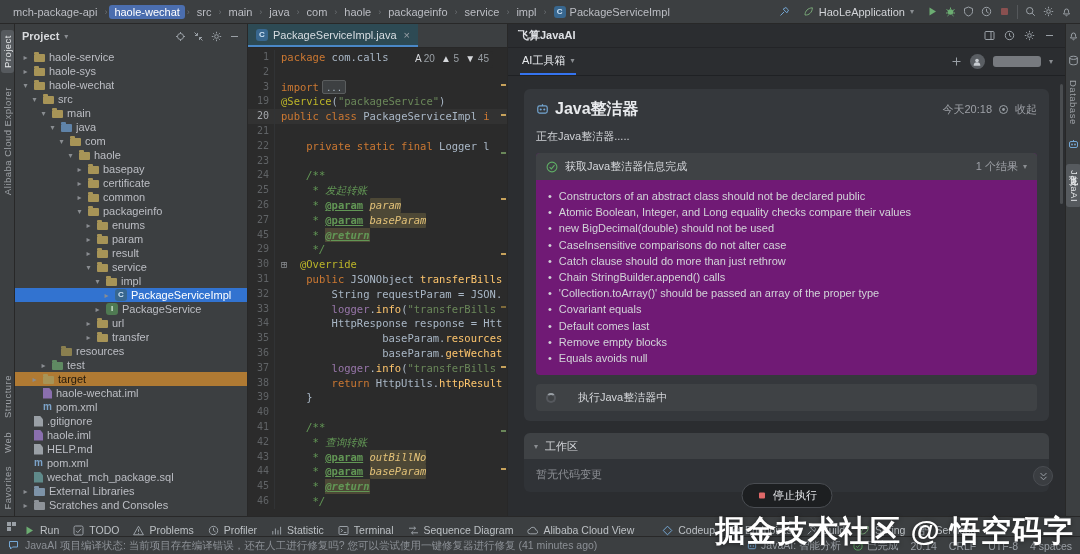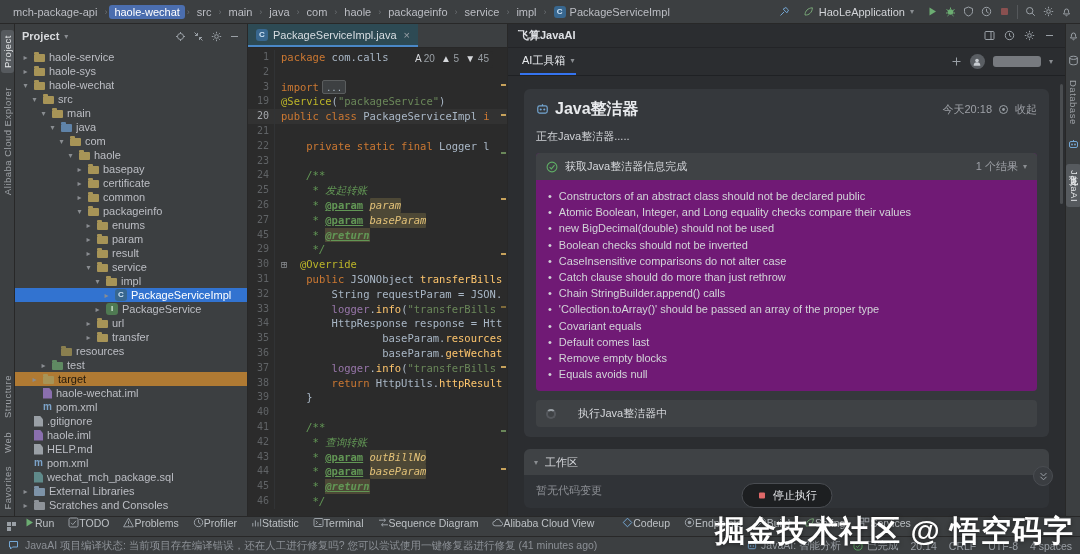--- a/index.html
+++ b/index.html
@@ -129,21 +129,21 @@
     background:#1d1f21;border:1px solid #4a4d52;color:#e8eaed;border-radius:14px;
     padding:4px 14px;font-size:11px;display:flex;align-items:center;gap:6px;cursor:pointer;z-index:4;
     font-family:"Liberation Sans",sans-serif}
   .scroll-ind{position:absolute;right:12px;bottom:30px;width:20px;height:20px;border-radius:50%;
     background:#3a3d41;border:1px solid #4a4d52;display:flex;align-items:center;justify-content:center;z-index:4}
   .ai-scrollbar{position:absolute;right:2px;top:60px;width:3px;height:120px;background:#4a4d50;border-radius:2px}
 
   
   .btoolbar{height:20px;background:#3c3f41;border-top:1px solid #282828;display:flex;
     align-items:center;padding:0 6px;font-size:10.5px;color:#bcc0c4;flex:none}
-  .bt-item{display:flex;align-items:flex-start;padding:0 7px;height:100%}
+  .bt-item{display:flex;align-items:flex-end;gap:5px;padding:0 7px;height:100%}
   .bt-group-right{margin-left:14px;display:flex;height:100%}
   .statusbar{height:18px;background:#3c3f41;border-top:1px solid #282828;display:flex;
     justify-content:space-between;padding:0 8px;font-size:10.5px;color:#9da2a8;flex:none}
   .sb-left{display:flex;align-items:center;gap:6px;white-space:nowrap;overflow:hidden;color:#8c9096}
   .sb-right{display:flex;align-items:center;gap:12px;white-space:nowrap}
   .sb-item{display:flex;align-items:center;gap:4px}
 
   .watermark{position:absolute;right:6px;bottom:2px;font-size:30px;font-weight:bold;color:#ffffff;
     white-space:nowrap;z-index:50;text-shadow:0 1px 5px rgba(0,0,0,.45);letter-spacing:1px}
 </style>
@@ -618,21 +618,20 @@
               <span class="result-title">获取Java整洁器信息完成</span>
               <span class="result-right">
                 <span>1 个结果</span>
                 <span class="chev">▾</span>
               </span>
             </div>
             <div class="bullets" id="bullets">
                 <div class="bullet">Constructors of an abstract class should not be declared public</div>
                 <div class="bullet">Atomic Boolean, Integer, and Long equality checks compare their values</div>
                 <div class="bullet">new BigDecimal(double) should not be used</div>
-                <div class="bullet">Boolean checks should not be inverted</div>
                 <div class="bullet">CaseInsensitive comparisons do not alter case</div>
                 <div class="bullet">Catch clause should do more than just rethrow</div>
                 <div class="bullet">Chain StringBuilder.append() calls</div>
                 <div class="bullet">'Collection.toArray()' should be passed an array of the proper type</div>
                 <div class="bullet">Covariant equals</div>
                 <div class="bullet">Default comes last</div>
                 <div class="bullet">Remove empty blocks</div>
                 <div class="bullet">Equals avoids null</div>
               </div>
           </div>

